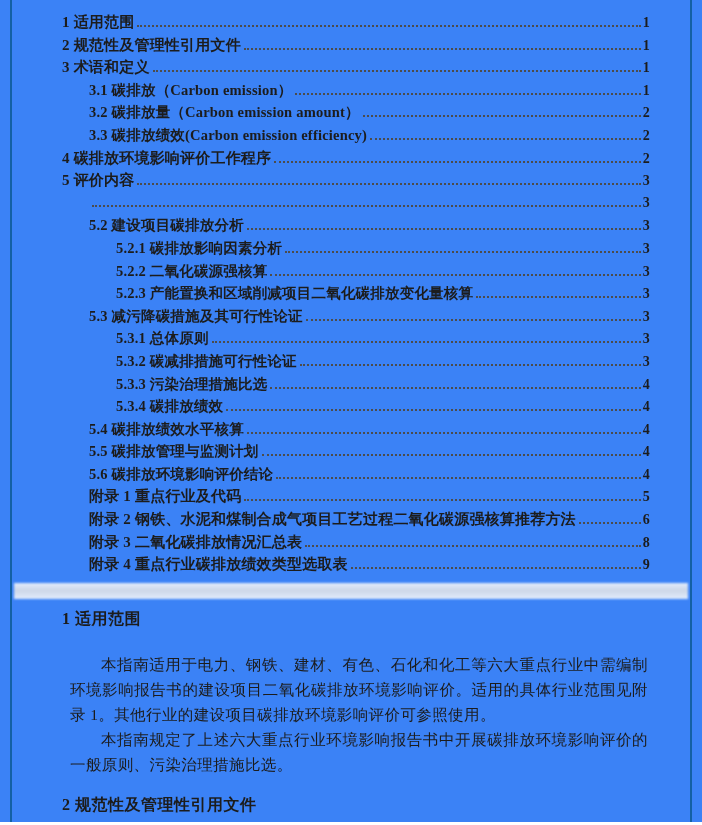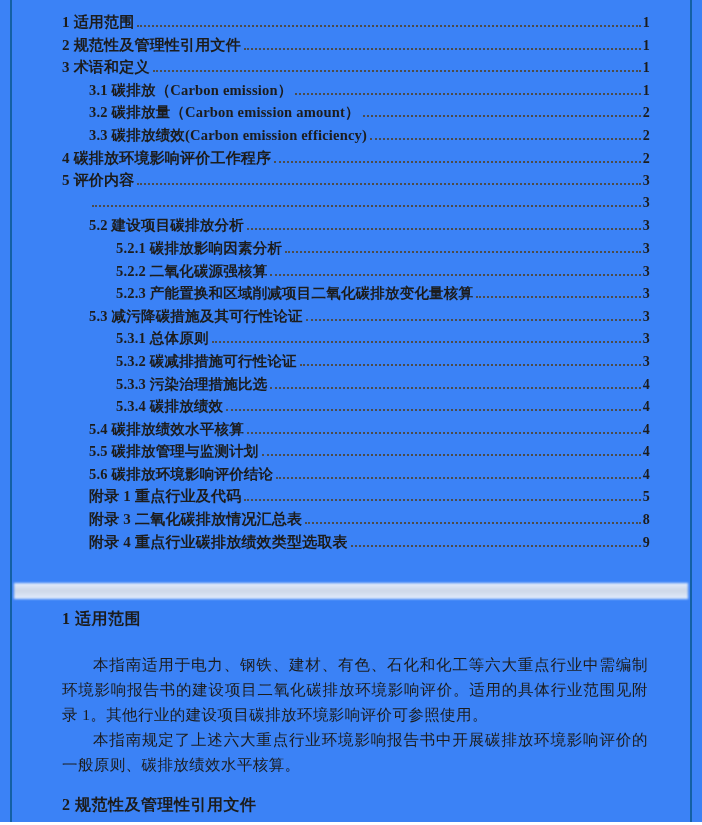--- a/index.html
+++ b/index.html
@@ -88,21 +88,21 @@
   }
   .section { margin: 0; }
   .section-heading {
     font-size: 16px;
     font-weight: 700;
     line-height: 21px;
     margin: 0 0 0 0;
     letter-spacing: 0.5px;
   }
   .section + .section { margin-top: 17px; }
-  .section-paragraphs { margin-top: 23px; }
+  .section-paragraphs { margin-top: 23px; margin-left: 8px; }
   .doc-paragraph {
     margin: 0;
     font-size: 15.5px;
     line-height: 25px;
     text-align: justify;
     text-indent: 2em;
     letter-spacing: 0.4px;
   }
 </style>
 </head>
@@ -217,39 +217,44 @@
           <span class="toc-label">5.6 碳排放环境影响评价结论</span>
           <span class="toc-dots"></span>
           <span class="toc-page">4</span>
         </div>
         <div class="toc-row lvl1 bold">
           <span class="toc-label">附录 1 重点行业及代码</span>
           <span class="toc-dots"></span>
           <span class="toc-page">5</span>
         </div>
         <div class="toc-row lvl1 bold">
+          <span class="toc-label">附录 2 钢铁、水泥和煤制合成气项目工艺过程二氧化碳源强核算推荐方法</span>
+          <span class="toc-dots"></span>
+          <span class="toc-page">6</span>
+        </div>
+        <div class="toc-row lvl1 bold">
           <span class="toc-label">附录 3 二氧化碳排放情况汇总表</span>
           <span class="toc-dots"></span>
           <span class="toc-page">8</span>
         </div>
         <div class="toc-row lvl1 bold">
           <span class="toc-label">附录 4 重点行业碳排放绩效类型选取表</span>
           <span class="toc-dots"></span>
           <span class="toc-page">9</span>
         </div>
       </div>
   </div>
 
   <div class="page-break-shadow"></div>
 
   <div class="doc-body">
       <div class="section">
         <div class="section-heading">1 适用范围</div>
         <div class="section-paragraphs">
           <p class="doc-paragraph">本指南适用于电力、钢铁、建材、有色、石化和化工等六大重点行业中需编制环境影响报告书的建设项目二氧化碳排放环境影响评价。适用的具体行业范围见附录 1。其他行业的建设项目碳排放环境影响评价可参照使用。</p>
-          <p class="doc-paragraph">本指南规定了上述六大重点行业环境影响报告书中开展碳排放环境影响评价的一般原则、碳排放绩效水平核算。</p>
+          <p class="doc-paragraph">本指南规定了上述六大重点行业环境影响报告书中开展碳排放环境影响评价的一般原则、污染治理措施比选。</p>
         </div>
       </div>
       <div class="section">
         <div class="section-heading">2 规范性及管理性引用文件</div>
       </div>
     </div>
 </div>
 
 </body></html>

